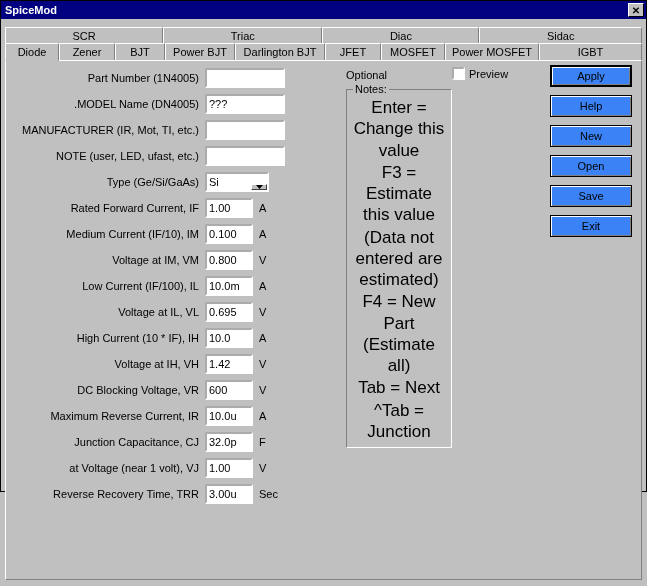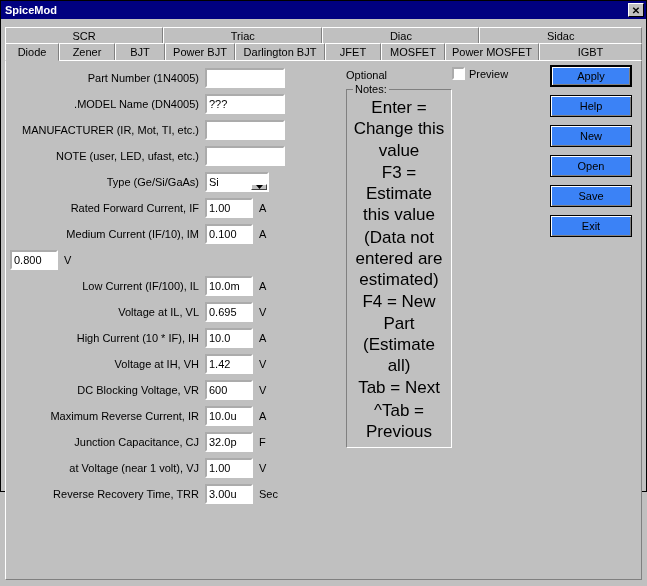--- a/index.html
+++ b/index.html
@@ -291,20 +291,21 @@
           <span class="label">Rated Forward Current, IF</span>
           <input type="text" class="w48" value="1.00" style="">
           <span class="unit">A</span>
         </div>
         <div class="row">
           <span class="label">Medium Current (IF/10), IM</span>
           <input type="text" class="w48" value="0.100" style="">
           <span class="unit">A</span>
         </div>
         <div class="row">
+          <span class="label">Voltage at IM, VM</span>
           <input type="text" class="w48" value="0.800" style="">
           <span class="unit">V</span>
         </div>
         <div class="row">
           <span class="label">Low Current (IF/100), IL</span>
           <input type="text" class="w48" value="10.0m" style="">
           <span class="unit">A</span>
         </div>
         <div class="row">
           <span class="label">Voltage at IL, VL</span>
@@ -350,21 +351,21 @@
 
       <div class="optional-col">
         <span class="optional-label">Optional</span>
         <div class="notes-box">
           <span class="legend">Notes:</span>
           <div class="note-line">Enter = Change this value</div>
           <div class="note-line">F3 = Estimate this value</div>
           <div class="note-line">(Data not entered are estimated)</div>
           <div class="note-line">F4 = New Part (Estimate all)</div>
           <div class="note-line">Tab = Next</div>
-          <div class="note-line">^Tab = Previous</div>
+          <div class="note-line">^Tab = Junction</div>
         </div>
       </div>
 
       <div class="preview">
         <div class="checkbox"></div>
         <span>Preview</span>
       </div>
 
       <div class="buttons">
         <div class="btn default">Apply</div>

